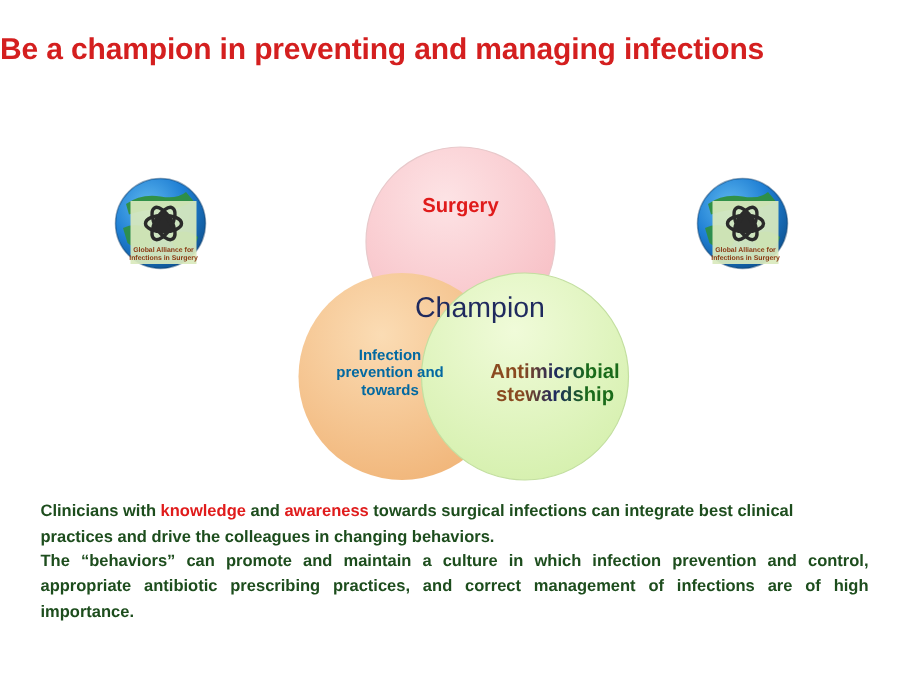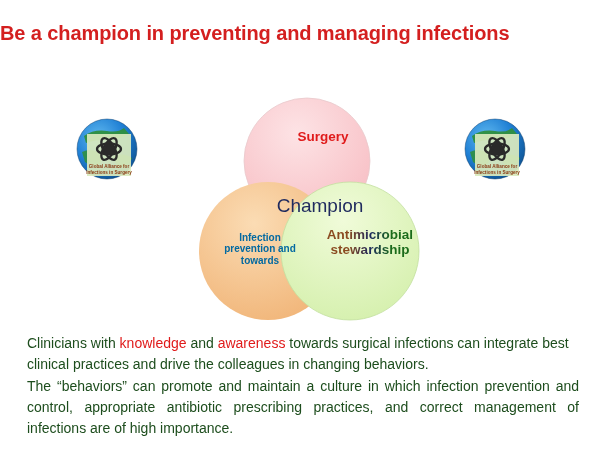--- a/index.html
+++ b/index.html
@@ -43,21 +43,21 @@
     width: 258px;
     height: 232px;
   }
   .venn-label {
     position: absolute;
     text-align: center;
     line-height: 1.14;
     white-space: nowrap;
   }
   .label-surgery {
-    left: 16px;
+    left: 0;
     top: 37px;
     width: 258px;
     font-size: 13.5px;
     font-weight: bold;
     color: #e01b1b;
   }
   .label-champion {
     left: 62px;
     top: 103px;
     width: 160px;
@@ -69,21 +69,21 @@
     left: 14px;
     top: 140px;
     width: 136px;
     font-size: 10px;
     font-weight: bold;
     color: #0369a1;
     white-space: normal;
   }
   .label-ams {
     left: 124px;
-    top: 135px;
+    top: 148px;
     width: 136px;
     font-size: 13.5px;
     font-weight: bold;
     white-space: normal;
     background: linear-gradient(90deg, #8a4a20 0%, #8a4a20 34%, #1f2a5e 50%, #1a6b1a 66%, #1a6b1a 100%);
     -webkit-background-clip: text;
     background-clip: text;
     color: transparent;
     -webkit-text-fill-color: transparent;
   }
@@ -96,22 +96,22 @@
   }
   .logo-left  { left: 74px;  top: 116px; }
   .logo-right { left: 462px; top: 116px; }
 
   
   .body-text {
     position: absolute;
     left: 27px;
     top: 333px;
     width: 552px;
-    font-size: 14px;
-    font-weight: normal;
+    font-size: 11px;
+    font-weight: bold;
     color: #1d4d1d;
     line-height: 1.52;
   }
   .para-1 { text-align: left; }
   .para-2 { text-align: justify; text-justify: inter-word; }
   .hl-red { color: #e01b1b; }
 </style>
 </head>
 <body>
 

